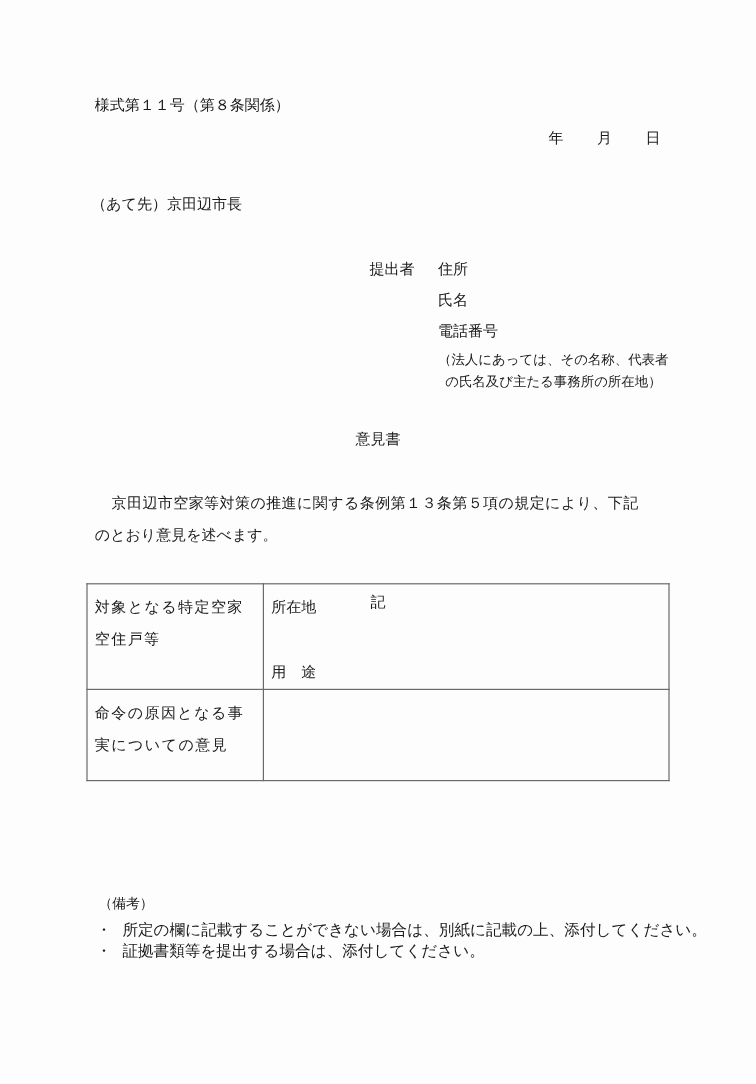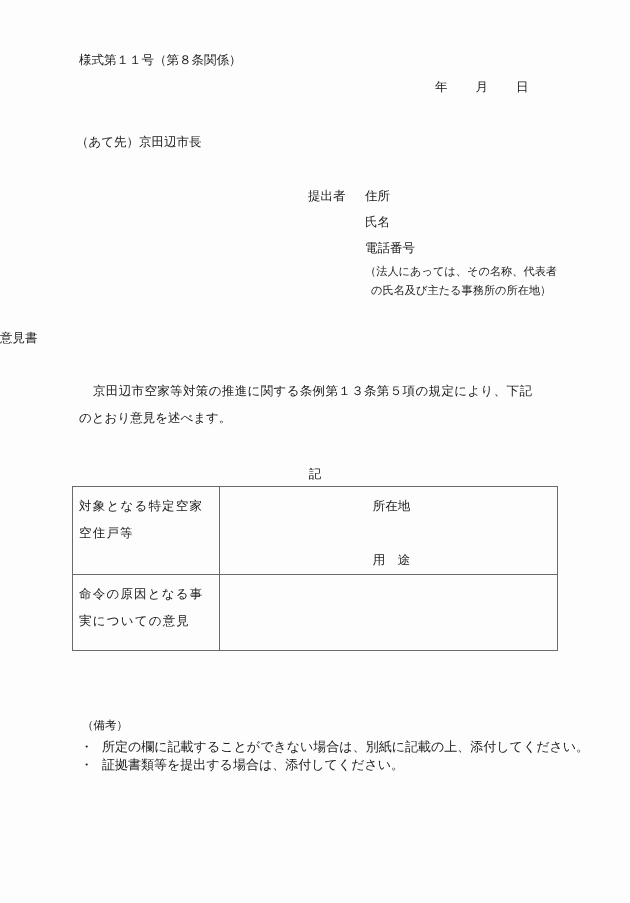--- a/index.html
+++ b/index.html
@@ -1,35 +1,35 @@
 <!DOCTYPE html>
 <html><head>
 <meta charset="utf-8">
 <style>
   html, body { margin: 0; padding: 0; background: #fdfdfd; }
   body { width: 630px; height: 903px; position: relative; overflow: hidden;
          font-family: "DejaVu Serif", "Liberation Serif", serif; color: #1a1a1a; font-size: 12.5px; }
-  .abs { position: absolute; white-space: nowrap; }
+  .abs { position: absolute; white-space: nowrap; margin-top: 28px; }
   .form-no { left: 79px; top: 52px; }
-  .date { left: 435px; top: 79px; text-decoration: underline; }
+  .date { left: 457px; top: 79px; text-decoration: underline; }
   .date span { display: inline-block; }
   .date .gap { width: 28px; }
   .addressee { left: 76px; top: 134px; font-family: Liberation Serif, serif; }
   .submitter-label { left: 308px; top: 188px; }
   .sub-field { left: 365px; }
   .note1 { left: 365px; top: 264px; font-size: 11.2px; }
   .note2 { left: 371px; top: 283px; font-size: 11.2px; }
-  .title { left: 0; width: 630px; text-align: left; top: 330px; }
+  .title { left: 0; width: 630px; text-align: center; top: 330px; }
   .body1 { left: 93px; top: 383px; letter-spacing: 0.35px; }
   .body2 { left: 79px; top: 410px; }
   .ki { left: 0; width: 630px; text-align: center; top: 466px; }
   table.form { position: absolute; left: 72px; top: 486px; width: 486px; border-collapse: collapse; }
   table.form td { border: 1.3px solid #6a6a6a; vertical-align: top; padding: 0; }
   td.lbl { width: 140px; padding: 5px 0 0 6px !important; letter-spacing: 1.2px; line-height: 27px; }
-  td.val { padding: 5px 0 0 6px !important; line-height: 27px; text-align: center; }
+  td.val { padding: 5px 0 0 6px !important; line-height: 27px; }
   .r1 { height: 88px; }
   .r2 { height: 76px; }
   .r3 { height: 34px; }
   .use-label { margin-top: 27px; }
   .remarks { left: 82px; top: 718px; font-size: 11.5px; }
   .bullet-row { left: 80px; font-size: 13px; }
   .bullet-row .dot { display: inline-block; width: 22px; }
 </style>
 </head>
 <body>

